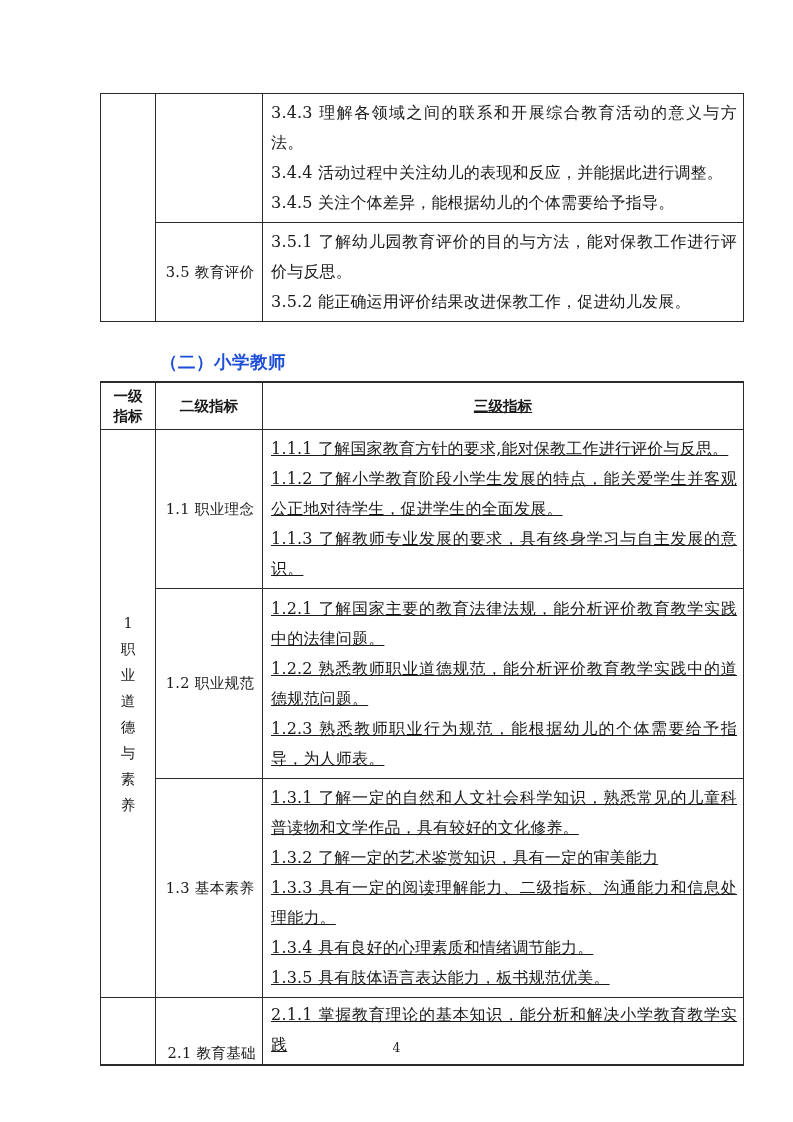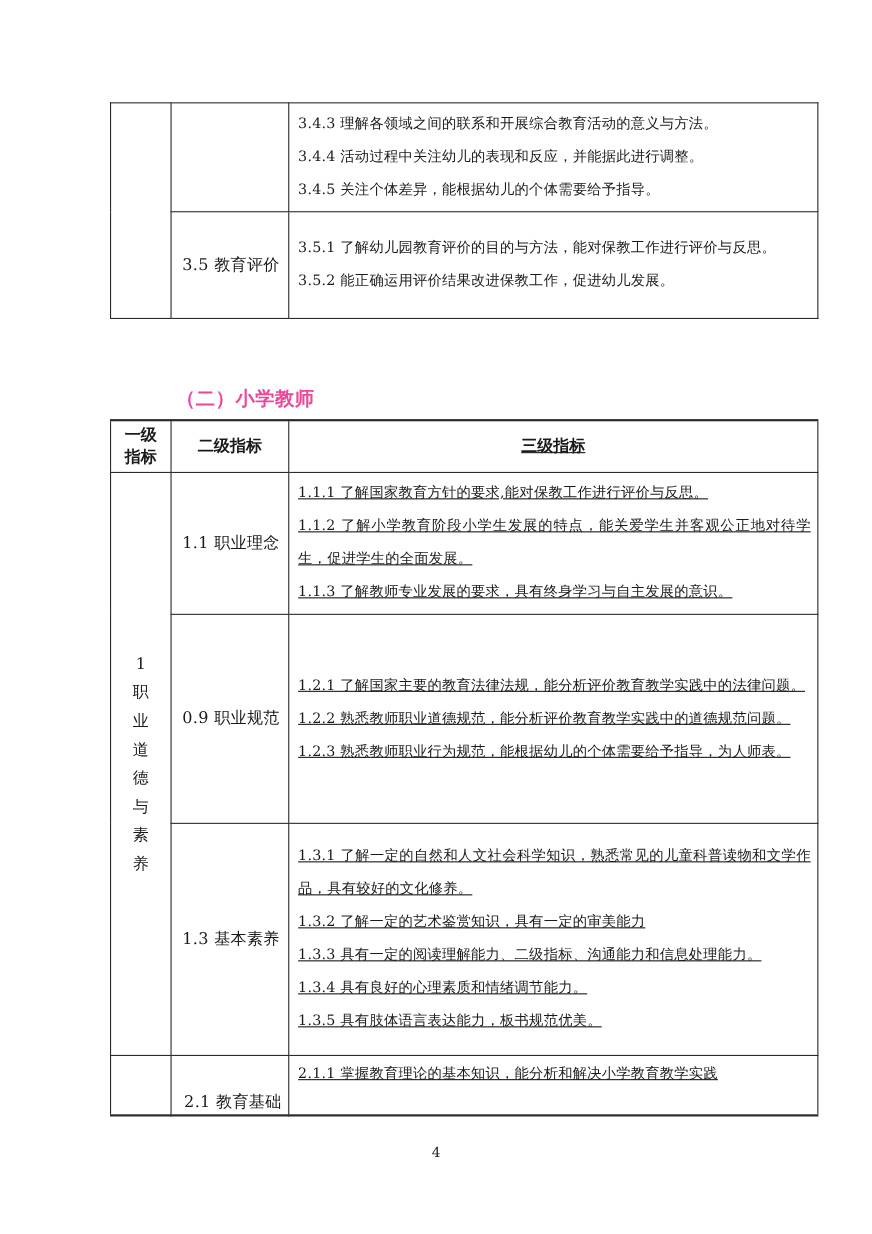--- a/index.html
+++ b/index.html
@@ -47,21 +47,21 @@
     padding: 4px 6px 4px 8px;
   }
 
   .lines {
     display: block;
   }
   .lines .ln {
     display: block;
     white-space: normal;
     line-height: 30px;
-    font-size: 13px;
+    font-size: 16px;
     letter-spacing: 0.2px;
     text-align: justify;
     text-justify: inter-ideograph;
   }
 
   .ctr {
     text-align: center;
     font-size: 14.6px;
     letter-spacing: 0.3px;
   }
@@ -93,21 +93,21 @@
 
   
   #section-heading {
     position: absolute;
     left: 160px;
     top: 350px;
     font-family: "DejaVu Sans", "Liberation Sans", sans-serif;
     font-weight: bold;
     font-size: 17.5px;
     letter-spacing: 0.5px;
-    color: #ec4899;
+    color: #1d4ed8;
   }
 
   
   #table-main {
     left: 100px;
     top: 381px;
     width: 644px;
     border-top: 2px solid #2b2b2b;
     border-bottom: 2px solid #2b2b2b;
   }
@@ -209,21 +209,21 @@
           <div class="cell-pad lines">
             <span class="ln">1.1.1  了解国家教育方针的要求,能对保教工作进行评价与反思。</span>
             <span class="ln">1.1.2  了解小学教育阶段小学生发展的特点，能关爱学生并客观公正地对待学生，促进学生的全面发展。</span>
             <span class="ln">1.1.3 了解教师专业发展的要求，具有终身学习与自主发展的意识。</span>
           </div>
         </td>
       </tr>
 
       <tr>
         <td class="ctr" style="height:189px;">
-          <div class="cell-pad">0.9 职业规范</div>
+          <div class="cell-pad">1.2 职业规范</div>
         </td>
         <td class="right-edge">
           <div class="cell-pad lines">
             <span class="ln">1.2.1 了解国家主要的教育法律法规，能分析评价教育教学实践中的法律问题。</span>
             <span class="ln">1.2.2  熟悉教师职业道德规范，能分析评价教育教学实践中的道德规范问题。</span>
             <span class="ln">1.2.3  熟悉教师职业行为规范，能根据幼儿的个体需要给予指导，为人师表。</span>
           </div>
         </td>
       </tr>
 

